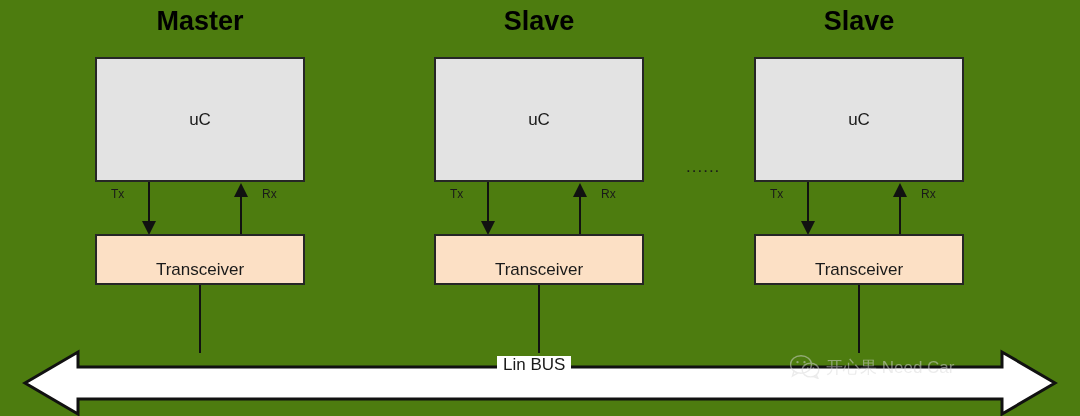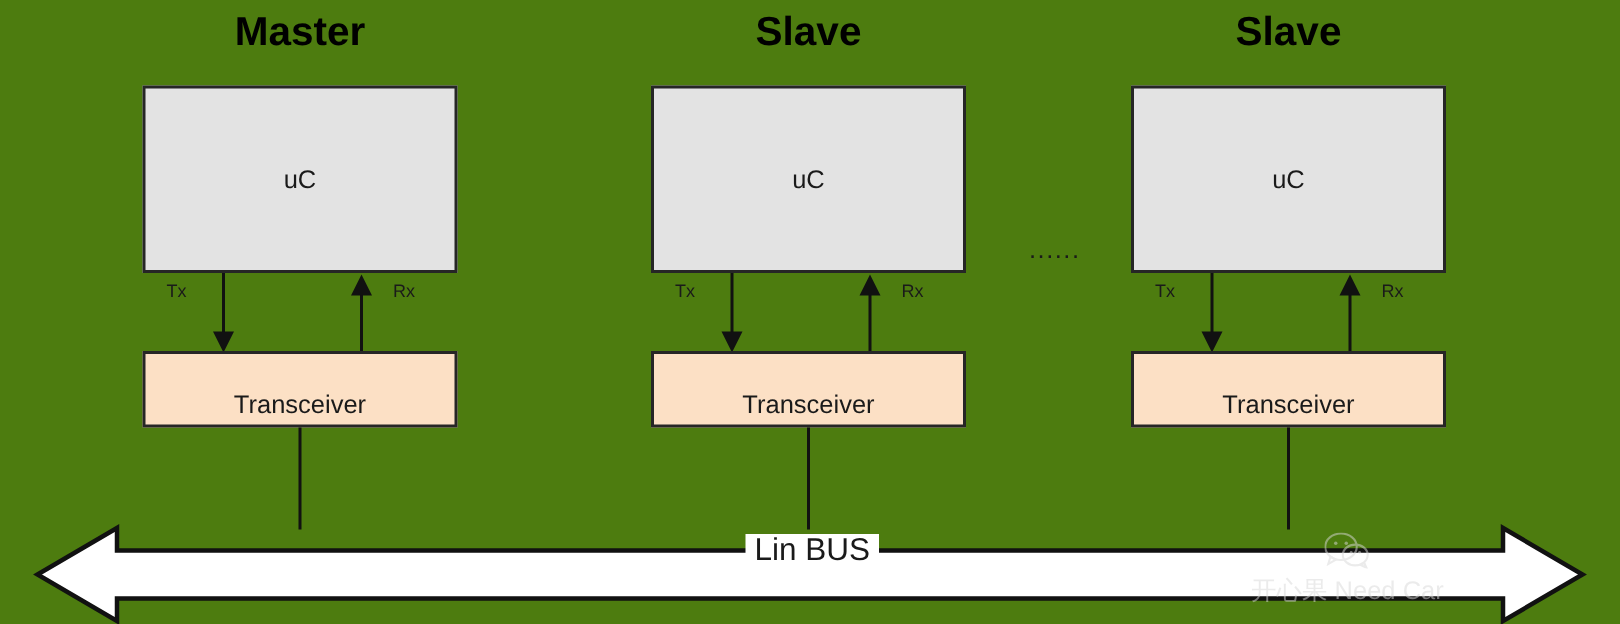--- a/index.html
+++ b/index.html
@@ -95,21 +95,21 @@
     white-space: nowrap;
   }
   #bus-svg {
     position: absolute;
     left: 0;
     top: 330;
     top: 330px;
   }
   .bus-label {
     position: absolute;
-    font-size: 21px;
+    font-size: 17px;
     color: #1a1a1a;
     line-height: 1;
     white-space: nowrap;
     background: #ffffff;
     padding: 0 6px;
   }
   #watermark {
     position: absolute;
     display: flex;
     align-items: center;
@@ -190,21 +190,21 @@
   </div>
 
   <div class="drop-line" style="left:858px; top:285px; height:68px;"></div>
 
   <svg id="bus-svg" width="1080" height="86" viewBox="0 0 1080 86" style="left:0px; top:330px;">
     <polygon points="25,53 78,22 78,37 1002,37 1002,22 1055,53 1002,84 1002,69 78,69 78,84" fill="#ffffff" stroke="#111111" stroke-width="3" stroke-linejoin="miter"></polygon>
   </svg>
 
   <div class="bus-label" style="left:497px; top:356px;">Lin BUS</div>
 
-  <div id="watermark" style="left:834px; top:355px;flex-direction:column;">
+  <div id="watermark" style="left:790px; top:355px;">
     <svg width="30" height="24" viewBox="0 0 30 24">
       <ellipse cx="11" cy="9.5" rx="10.5" ry="8.8" fill="none" stroke="#d8d8d8" stroke-width="1.4"></ellipse>
       <path d="M4 16 L2.5 21 L7.5 18.2 Z" fill="none" stroke="#d8d8d8" stroke-width="1.4"></path>
       <circle cx="7.5" cy="7.2" r="1.15" fill="#d8d8d8"></circle>
       <circle cx="14.5" cy="7.2" r="1.15" fill="#d8d8d8"></circle>
       <ellipse cx="20.5" cy="15" rx="8.3" ry="6.9" fill="none" stroke="#d8d8d8" stroke-width="1.4"></ellipse>
       <path d="M26.5 20.3 L28 23.5 L24 21.6 Z" fill="none" stroke="#d8d8d8" stroke-width="1.4"></path>
       <circle cx="17.8" cy="13.2" r="0.95" fill="#d8d8d8"></circle>
       <circle cx="23.4" cy="13.2" r="0.95" fill="#d8d8d8"></circle>
     </svg>

